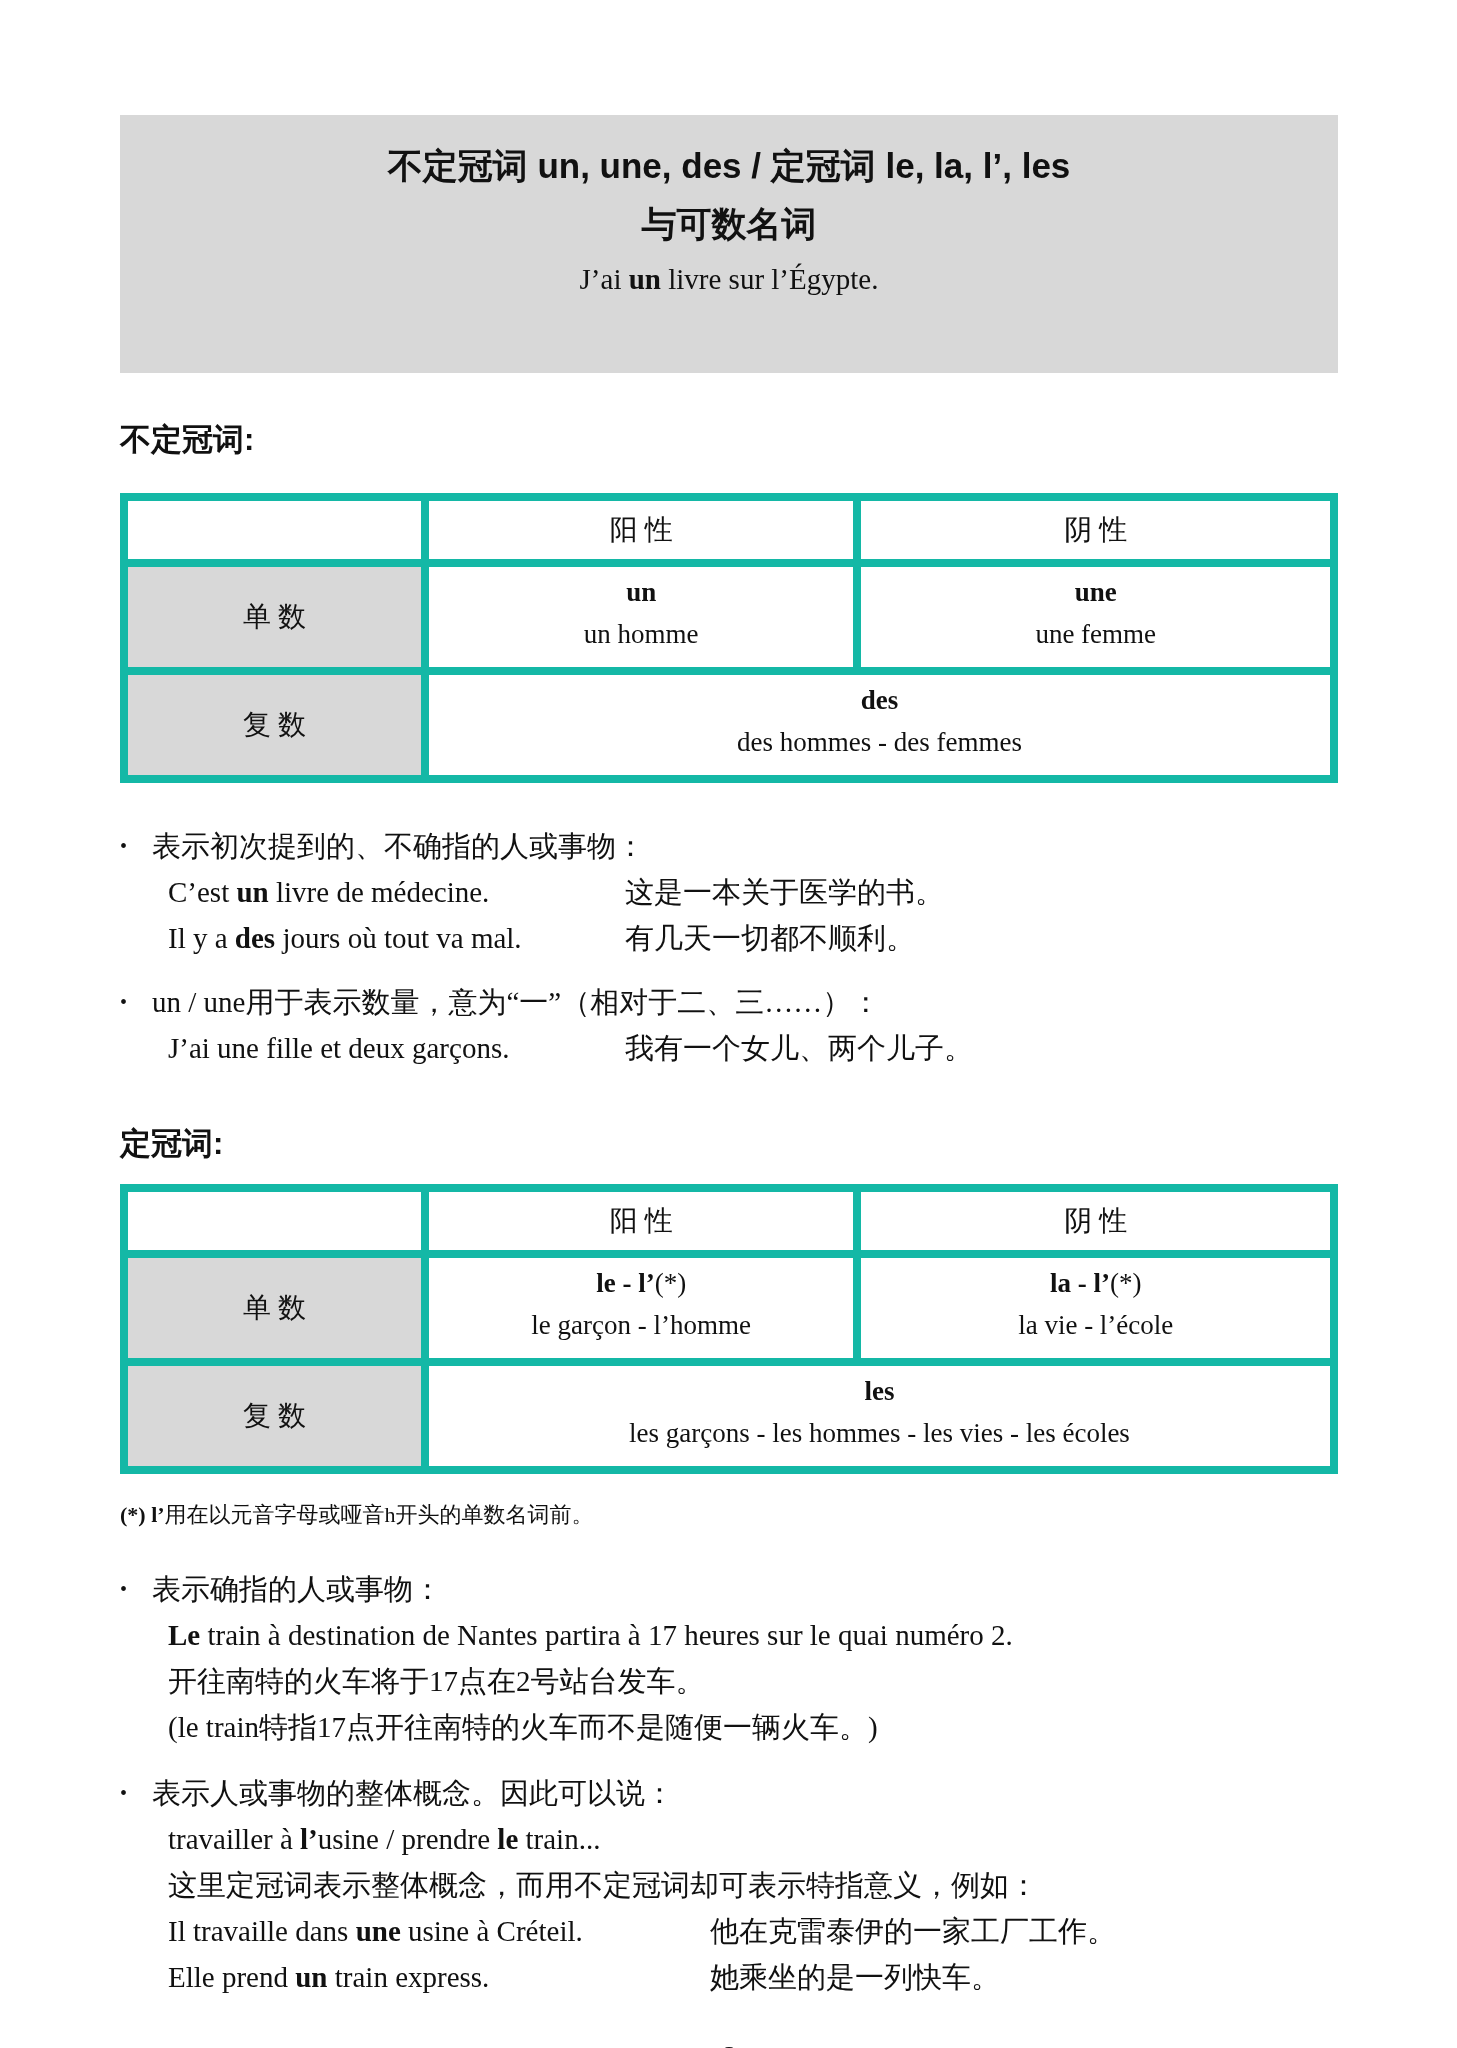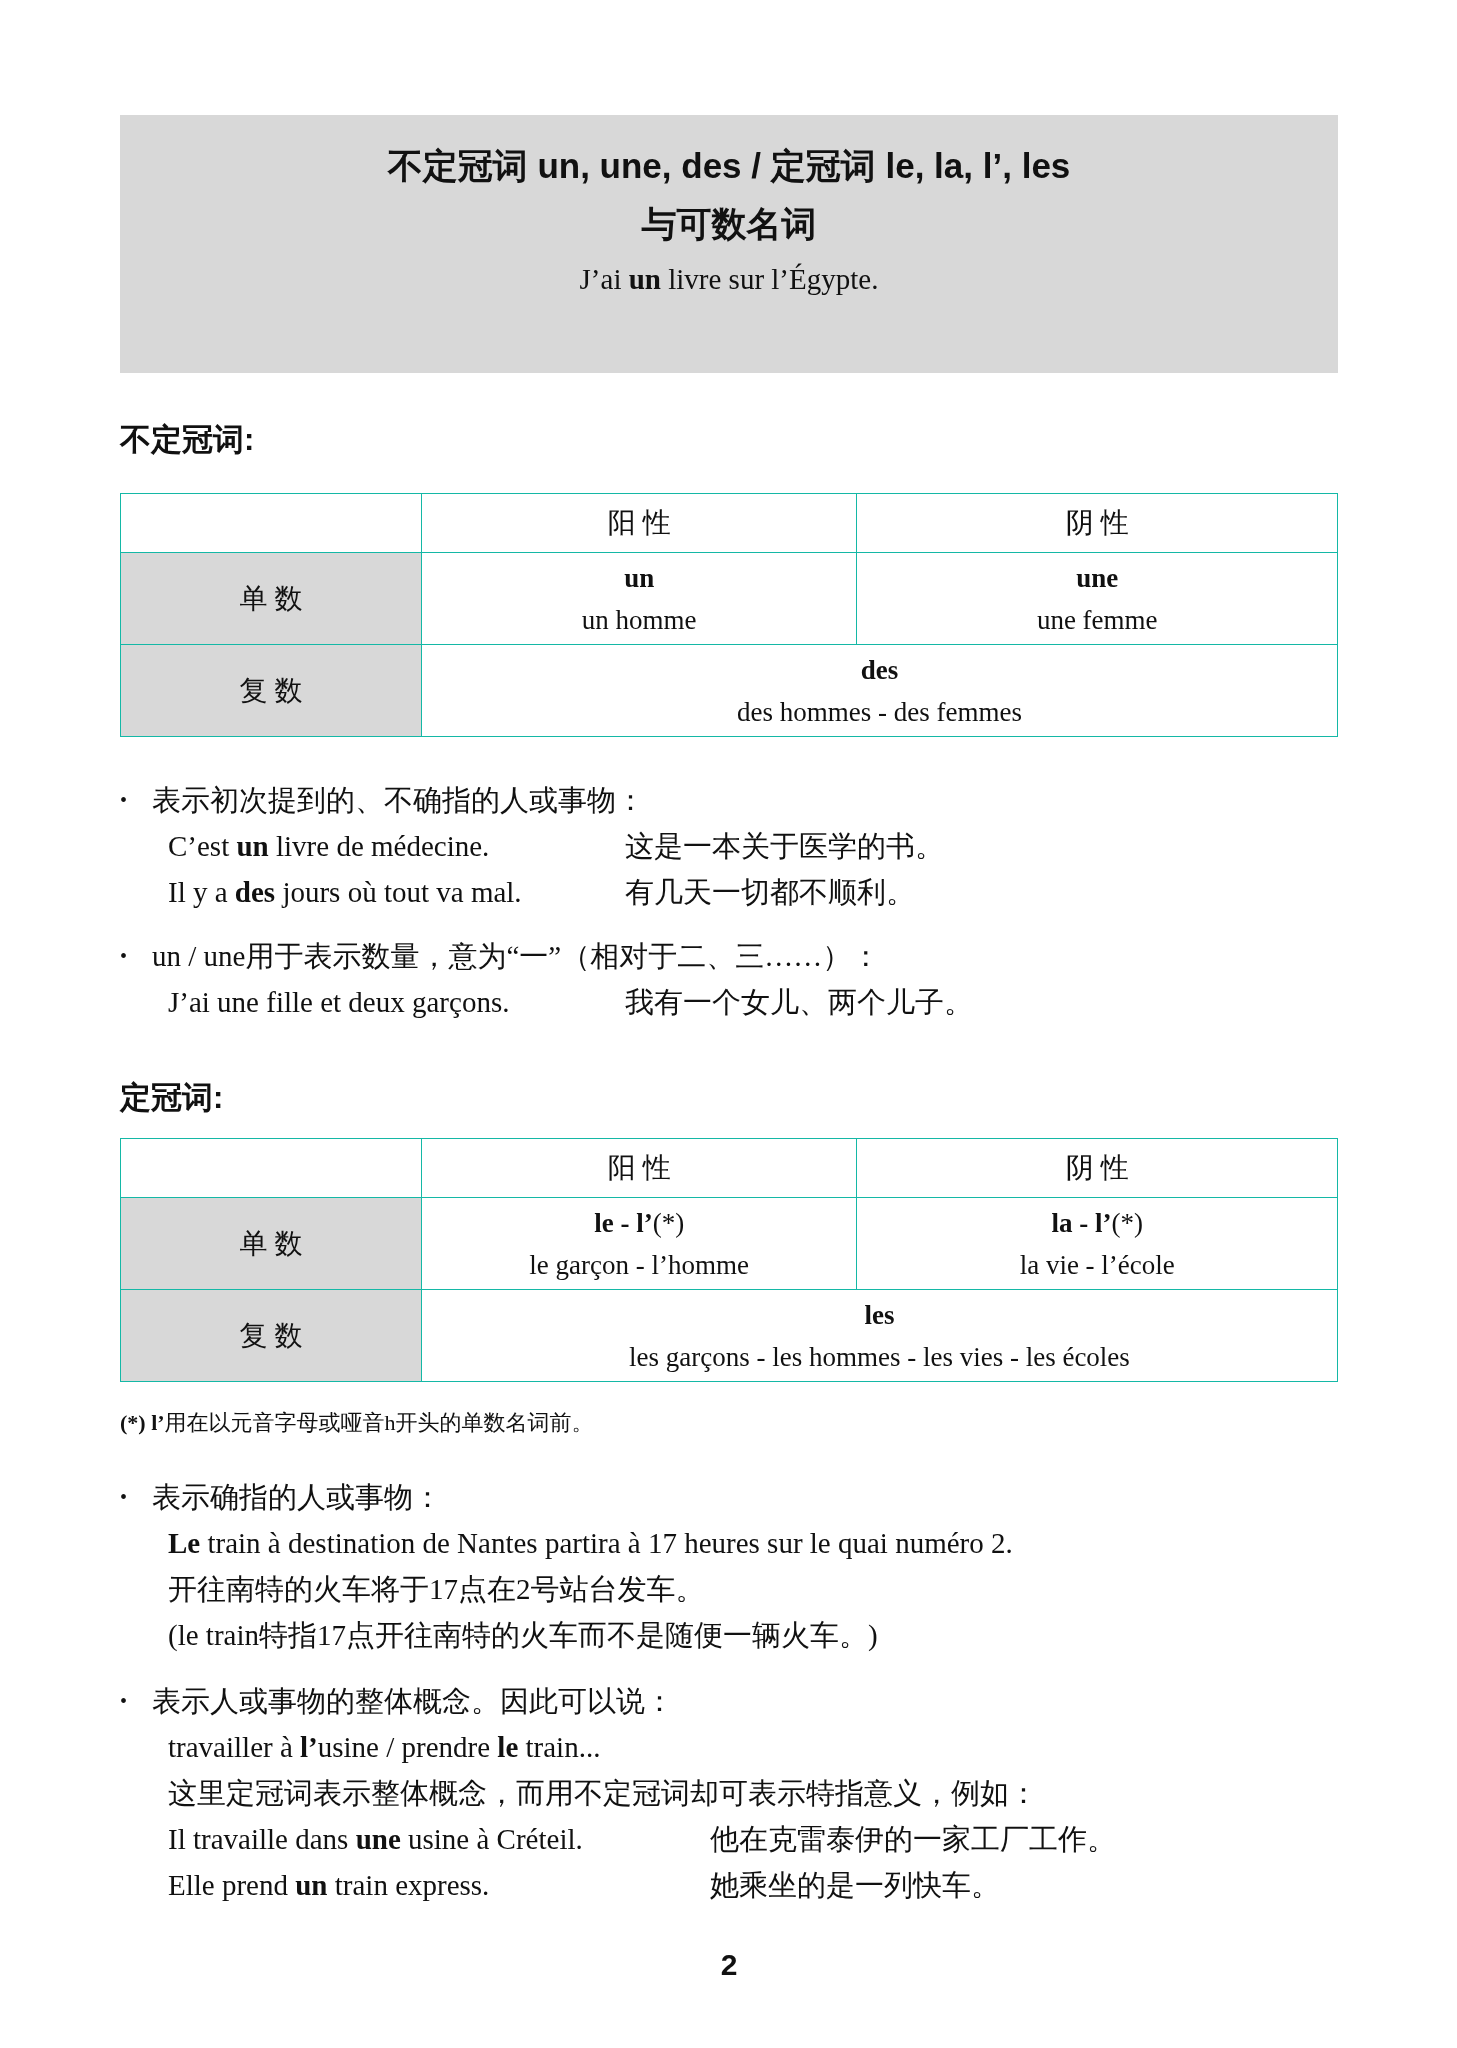--- a/index.html
+++ b/index.html
@@ -16,29 +16,29 @@
 
   
   .section-heading{margin-top:46px;font-family:"Liberation Sans","DejaVu Sans",sans-serif;
                    font-weight:bold;font-size:31px;line-height:42px;}
   .section-heading.second{margin-top:52px;}
 
   
   table.gtable{width:100%;border-collapse:collapse;table-layout:fixed;}
   table.gtable.t1{margin-top:32px;}
   table.gtable.t2{margin-top:19px;}
-  table.gtable td{border:1px solid #14b8a6;text-align:center;vertical-align:middle;padding:0;}
+  table.gtable td{border:8px solid #14b8a6;text-align:center;vertical-align:middle;padding:0;}
   td.c-label{width:24.7%;background:#d8d8d8;font-size:28px;}
   td.c-corner{background:#ffffff;}
   tr.r-head td{height:58px;font-size:28px;}
   tr.r-data td{height:91px;}
   td.c-masc{width:35.8%;}
   td.c-fem{width:39.5%;}
   .article{font-size:27px;line-height:42px;padding-top:4px;}
-  .example{font-size:27px;line-height:42px;padding-bottom:3px;}
+  .example{font-size:27px;line-height:42px;padding-bottom:12px;}
   .seg-b{font-weight:bold;}
 
   
   .bullet-row{display:flex;margin-top:0;font-size:29px;line-height:46px;}
   .bullet-row.gap-sm{margin-top:18px;}
   .bullet-row.gap-md{margin-top:20px;}
   .bullet-row.gap-lg{margin-top:40px;}
   .bullet-row.gap-xl{margin-top:34px;}
   .bullet-dot{width:32px;font-size:20px;line-height:46px;flex:none;}
   .bullet-text{flex:1;}

